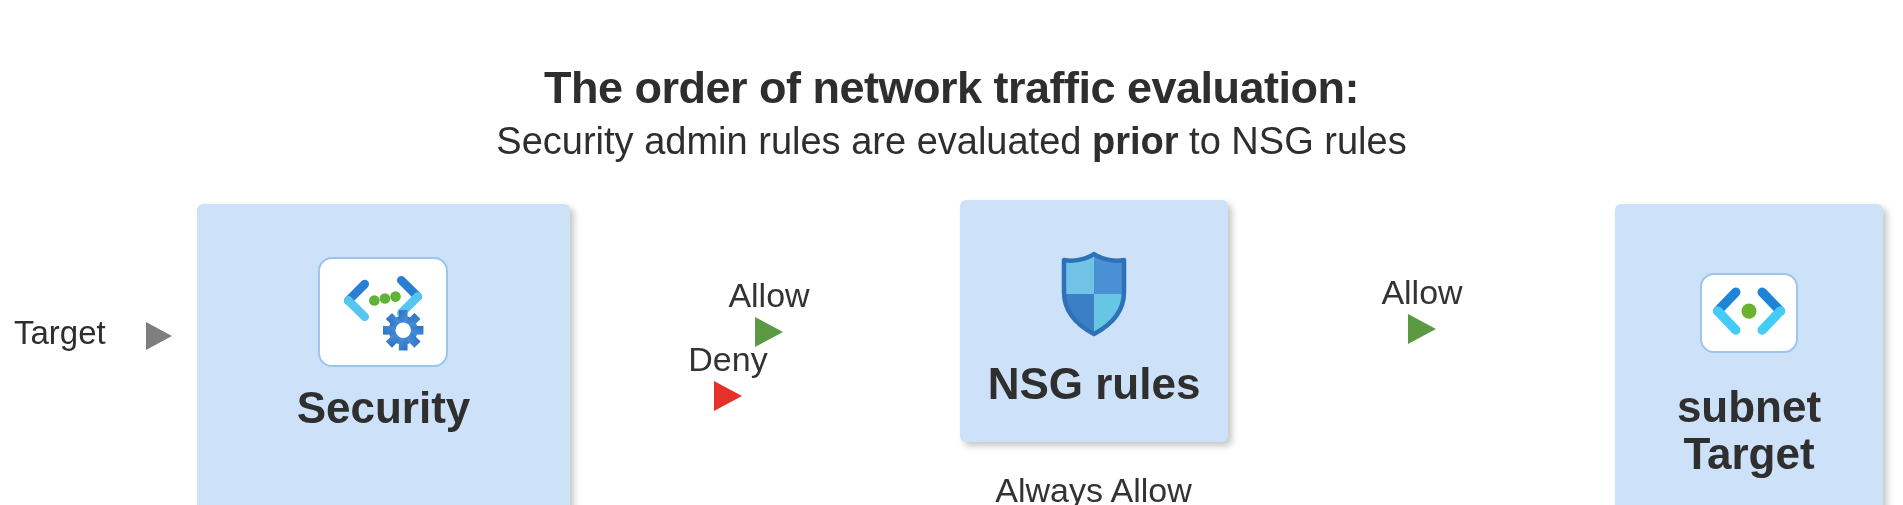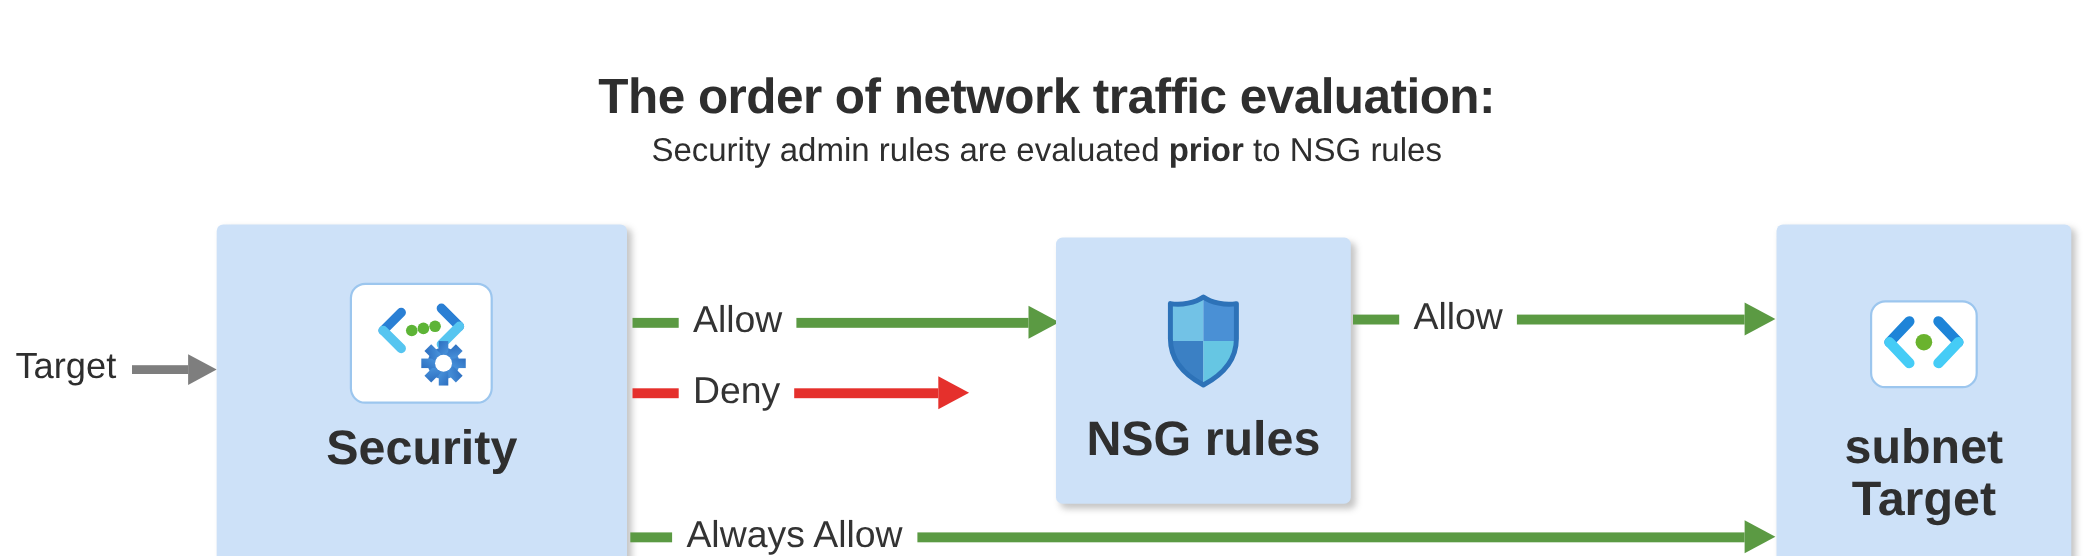--- a/index.html
+++ b/index.html
@@ -7,48 +7,48 @@
     position:relative; width:1903px; height:505px; background:#ffffff;
     font-family:"Liberation Sans", sans-serif; color:#2e2e2e; overflow:hidden;margin-top:40px;
   }
   
   .title{
     position:absolute; top:22px; left:0; width:100%; text-align:center;
     font-size:45px; font-weight:bold; letter-spacing:-0.5px;
   }
   .subtitle{
     position:absolute; top:80px; left:0; width:100%; text-align:center;
-    font-size:30px;
+    font-size:38px;
   }
   .subtitle b{font-weight:bold;}
   
   .node{
     position:absolute; background:var(--c,#cde1f8); border-radius:6px;
     box-shadow:4px 4px 6px rgba(130,130,130,0.45);
   }
   .node-security{left:197px; top:164px; width:373px; height:319px;}
-  .node-nsg{left:960px; top:176px; width:268px; height:242px;}
+  .node-nsg{left:960px; top:160px; width:268px; height:242px;}
   .node-target{left:1615px; top:164px; width:268px; height:318px;}
   .tile{
     position:absolute; background:#fff; border:2px solid #9cc6ee; border-radius:14px;
     display:flex; align-items:center; justify-content:center;
   }
   .tile-security{left:121px; top:53px; width:126px; height:106px;}
   .tile-target{left:85px; top:69px; width:94px; height:76px;}
   .node-label{
     position:absolute; left:0; width:100%; text-align:center;
     font-size:44px; font-weight:bold; line-height:1.07; color:#2f2f2f;
   }
   .node-security .node-label{top:180px;}
   .node-nsg .node-label{top:160px;}
   .node-target .node-label{top:179px;}
   .shield-wrap{position:absolute; left:98px; top:50px; width:72px; height:88px;}
   
   .flow{
-    position:absolute; display:flex; align-items:center; height:30px;
+    position:absolute; display:flex; align-items:center; height:30px;flex-direction:column;
   }
   .flow .seg{height:9px; background:var(--c,#5b9a43);}
   .flow .seg.pre{width:42px;}
   .flow .seg.post{flex:1;}
   .flow .flow-label{
     margin:0 13px; font-size:34px; color:#333; white-space:nowrap;
     transform:translateY(-2px);
   }
   .flow .head{
     width:0; height:0; flex:0 0 auto;

